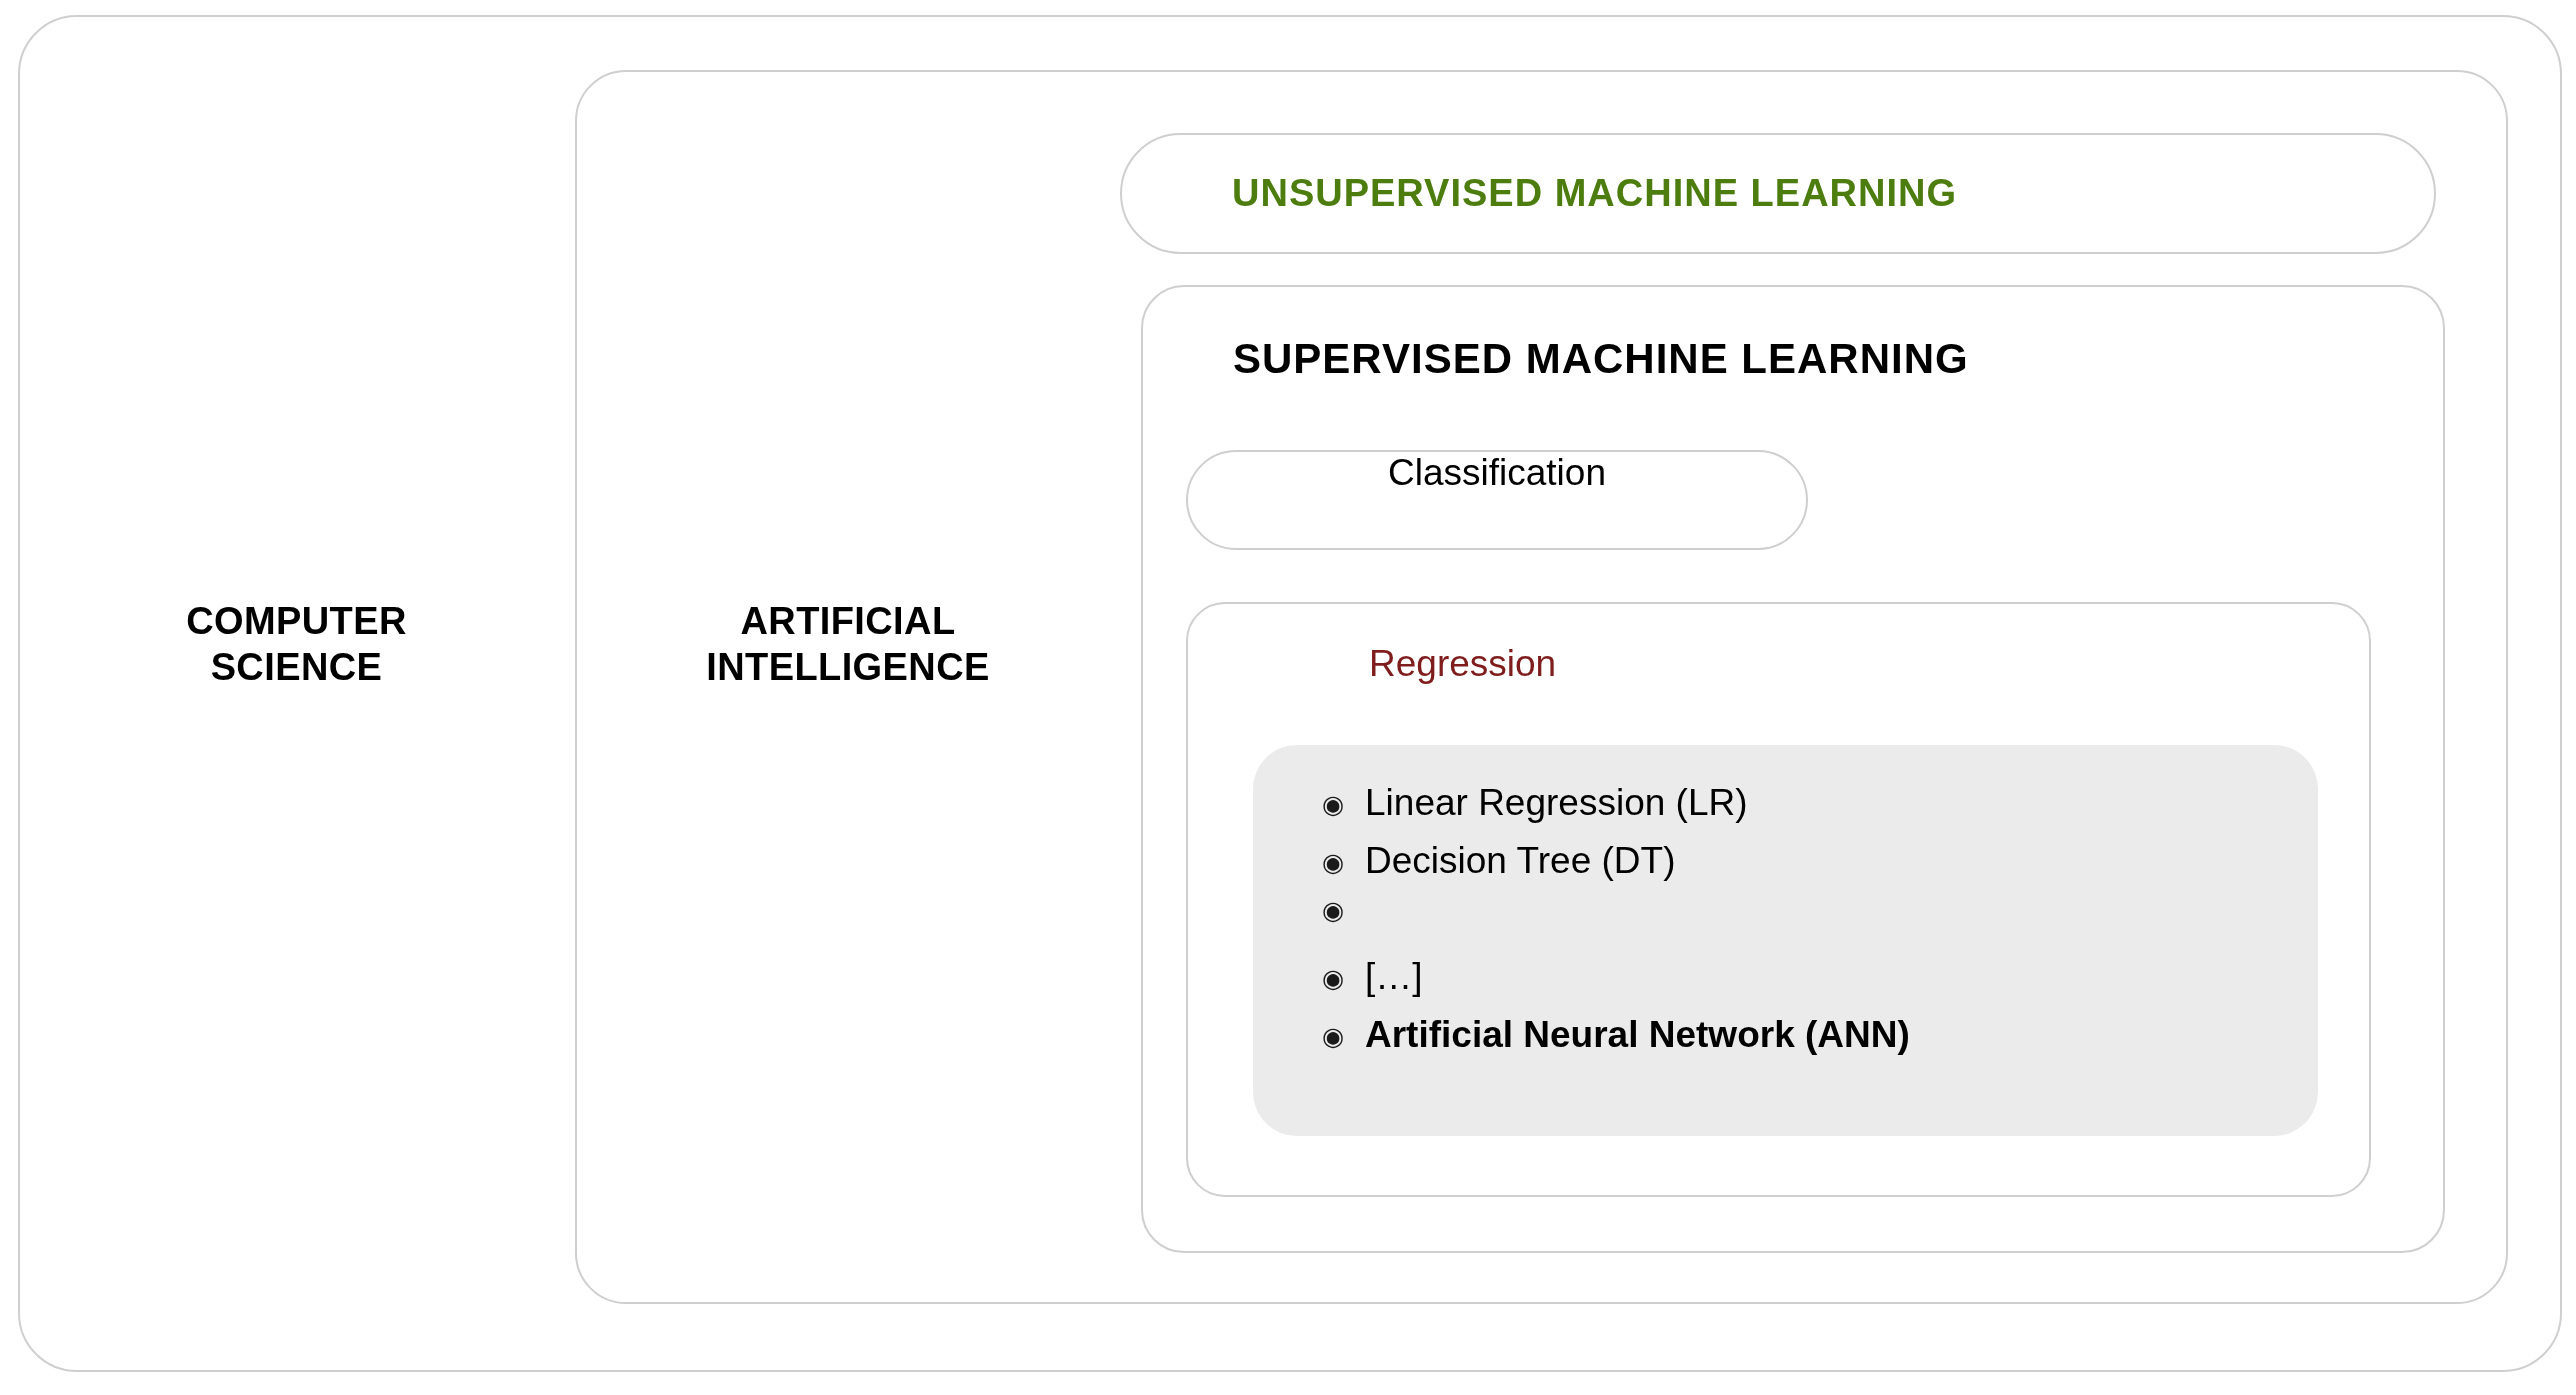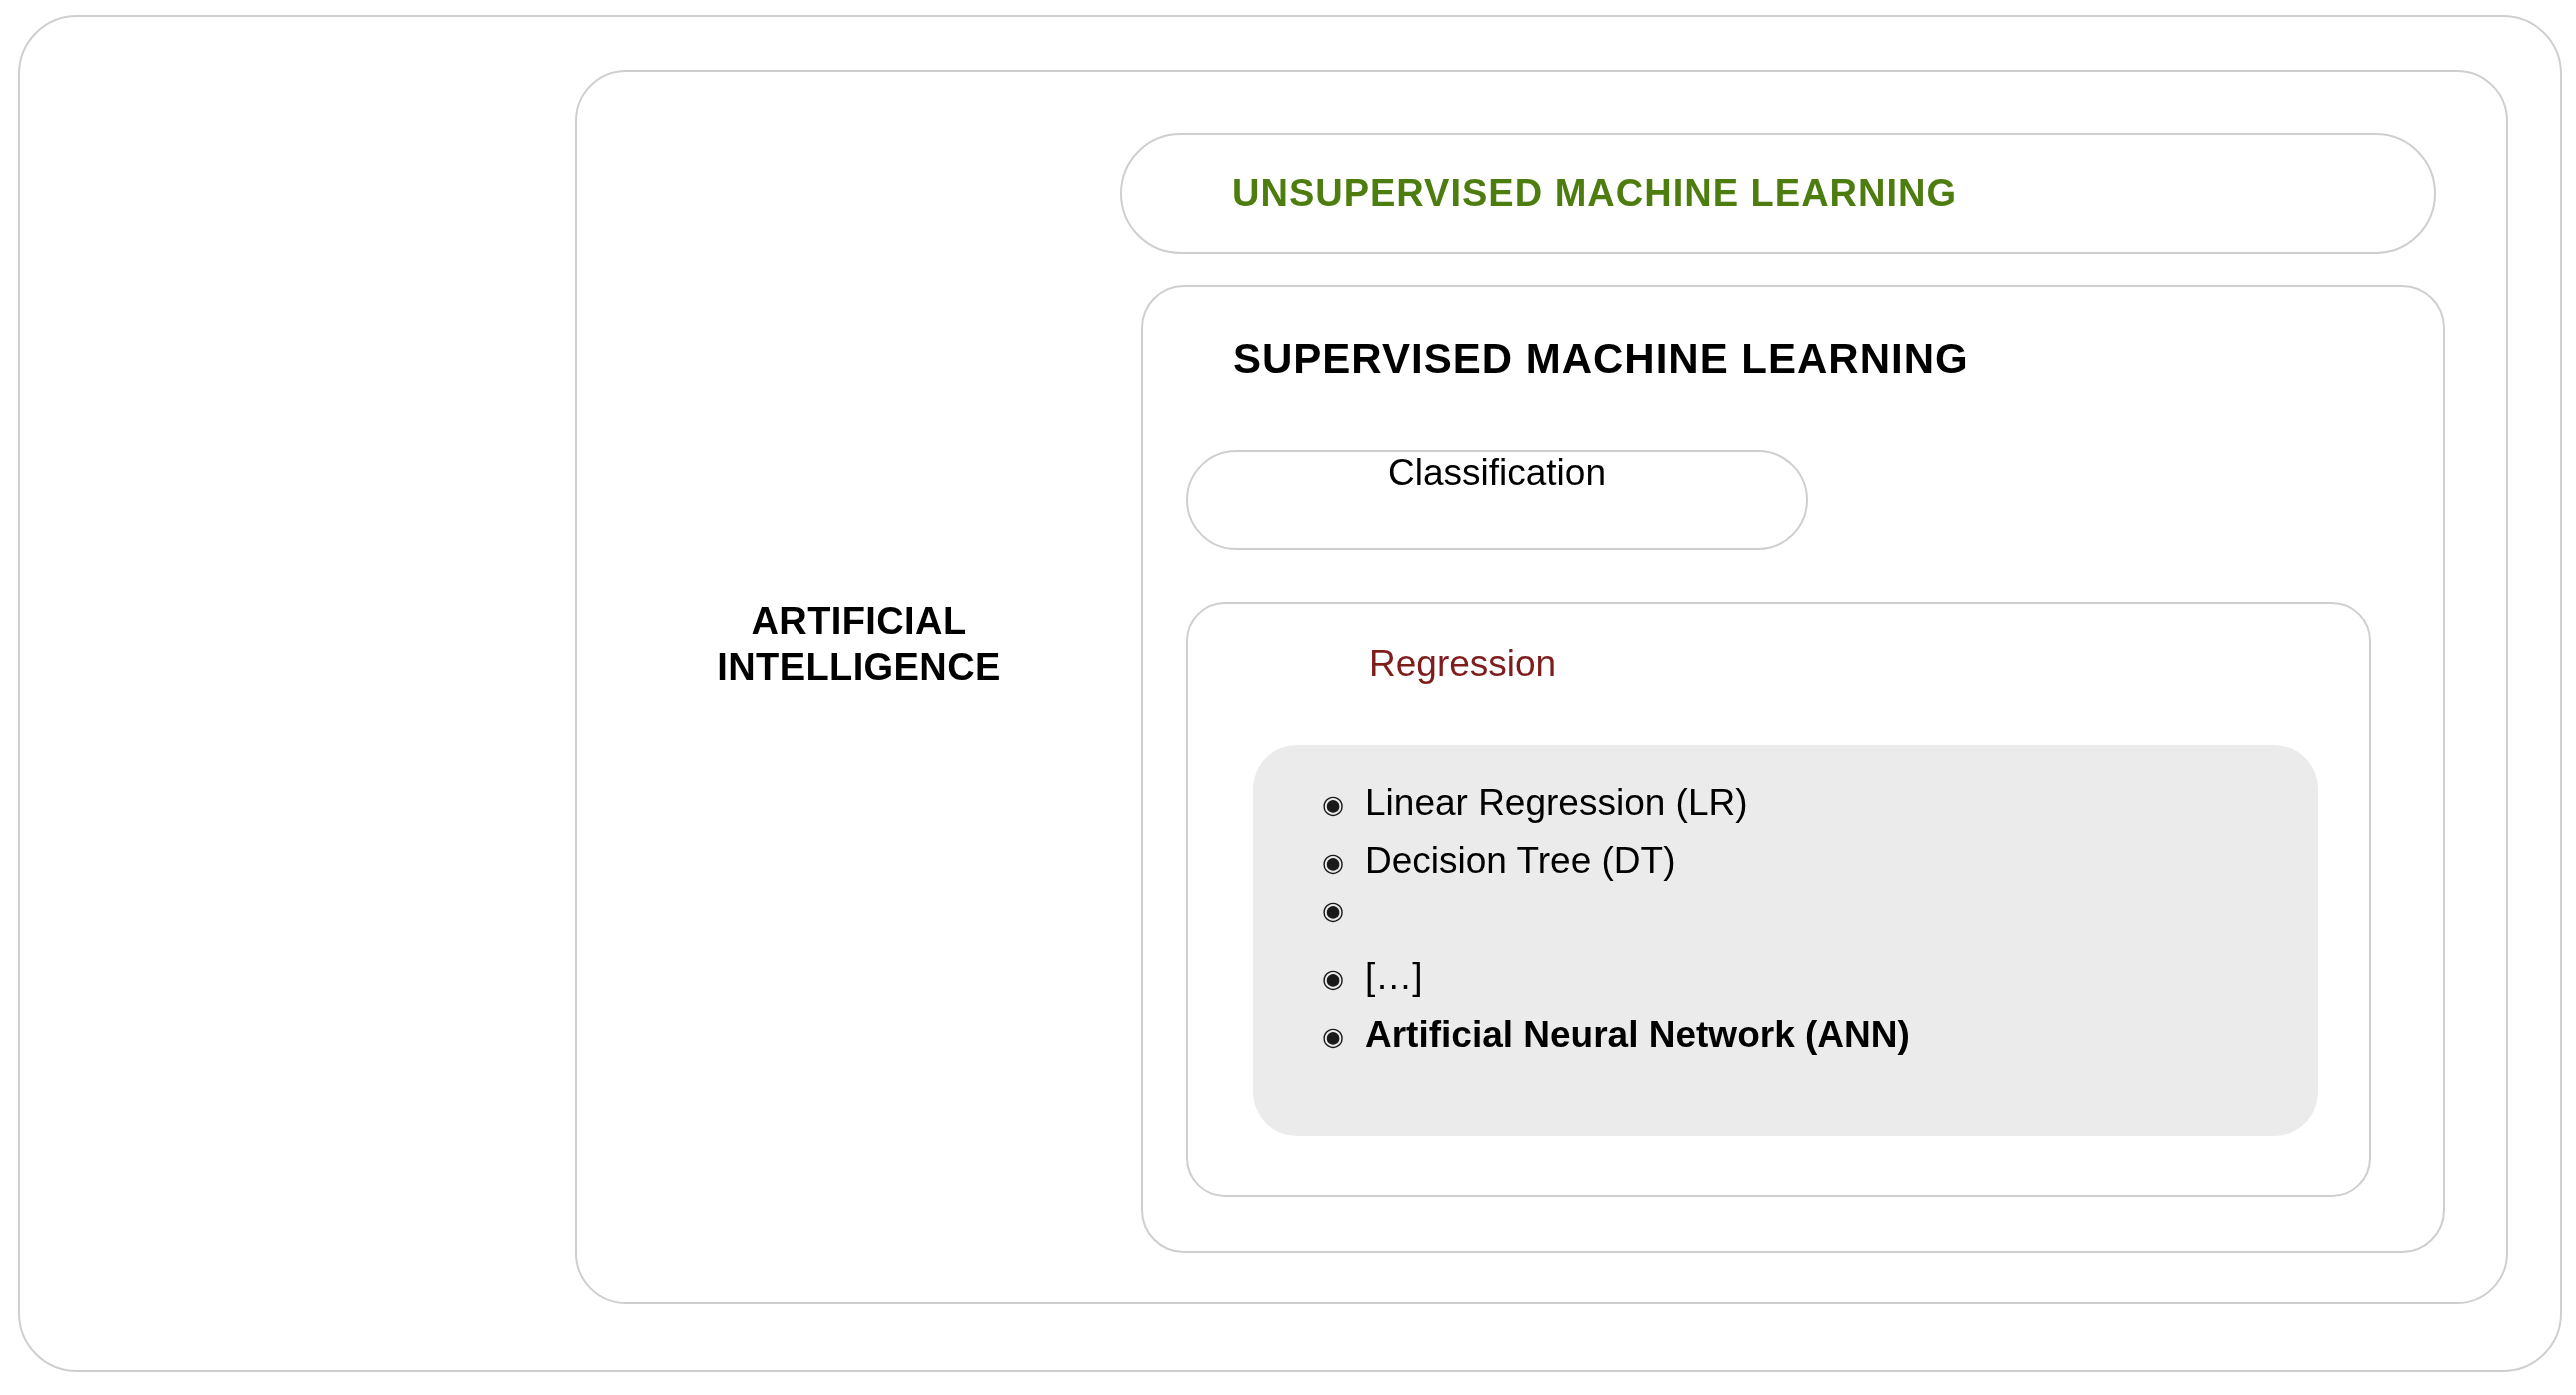--- a/index.html
+++ b/index.html
@@ -115,21 +115,20 @@
   }
   #cs-label {
     left: 18px;
     top: 598px;
     width: 557px;
   }
   #ai-label {
     left: 575px;
     top: 598px;
     width: 546px;
-    margin-left: 11px;
   }
 
   .banner-label {
     font-weight: bold;
     font-size: 38px;
     letter-spacing: 1px;
     margin-left: 110px;
     color: #4d7c0f;
   }
 
@@ -190,20 +189,22 @@
     font-weight: bold;
   }
 </style>
 </head>
 <body>
 
 <div id="stage">
 
   <div class="box" id="cs-box"></div>
 
+  <div class="vlabel" id="cs-label">COMPUTER
+SCIENCE</div>
 
   <div class="box" id="ai-box"></div>
 
   <div class="vlabel" id="ai-label">ARTIFICIAL
 INTELLIGENCE</div>
 
   <div class="box" id="unsup-box">
     <span class="banner-label">UNSUPERVISED MACHINE LEARNING</span>
   </div>
 

